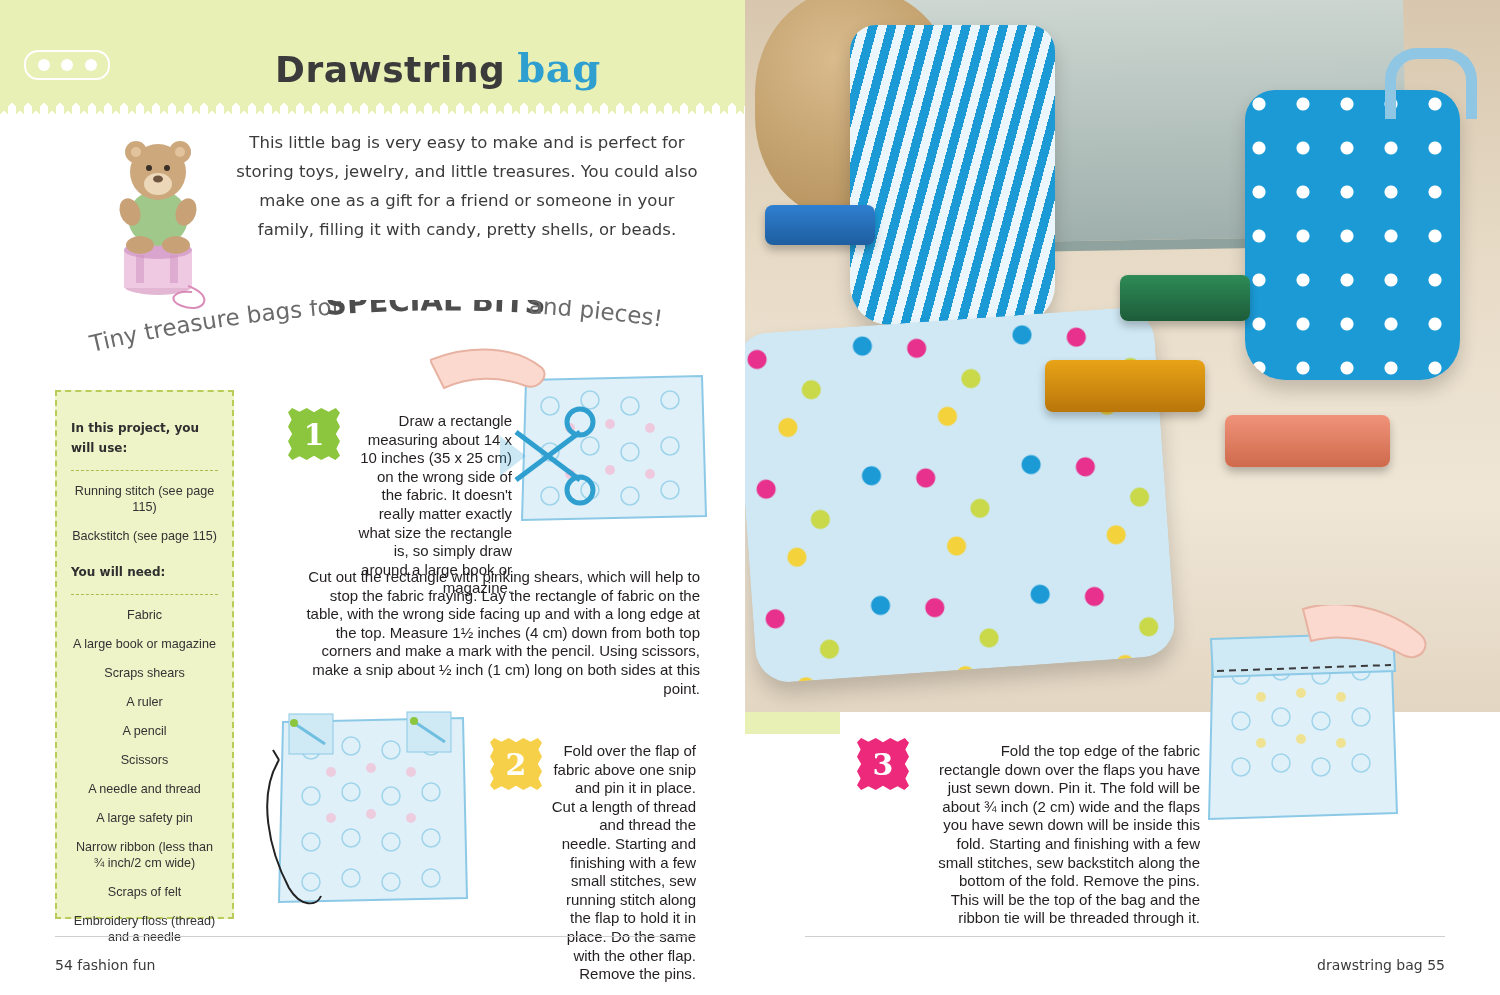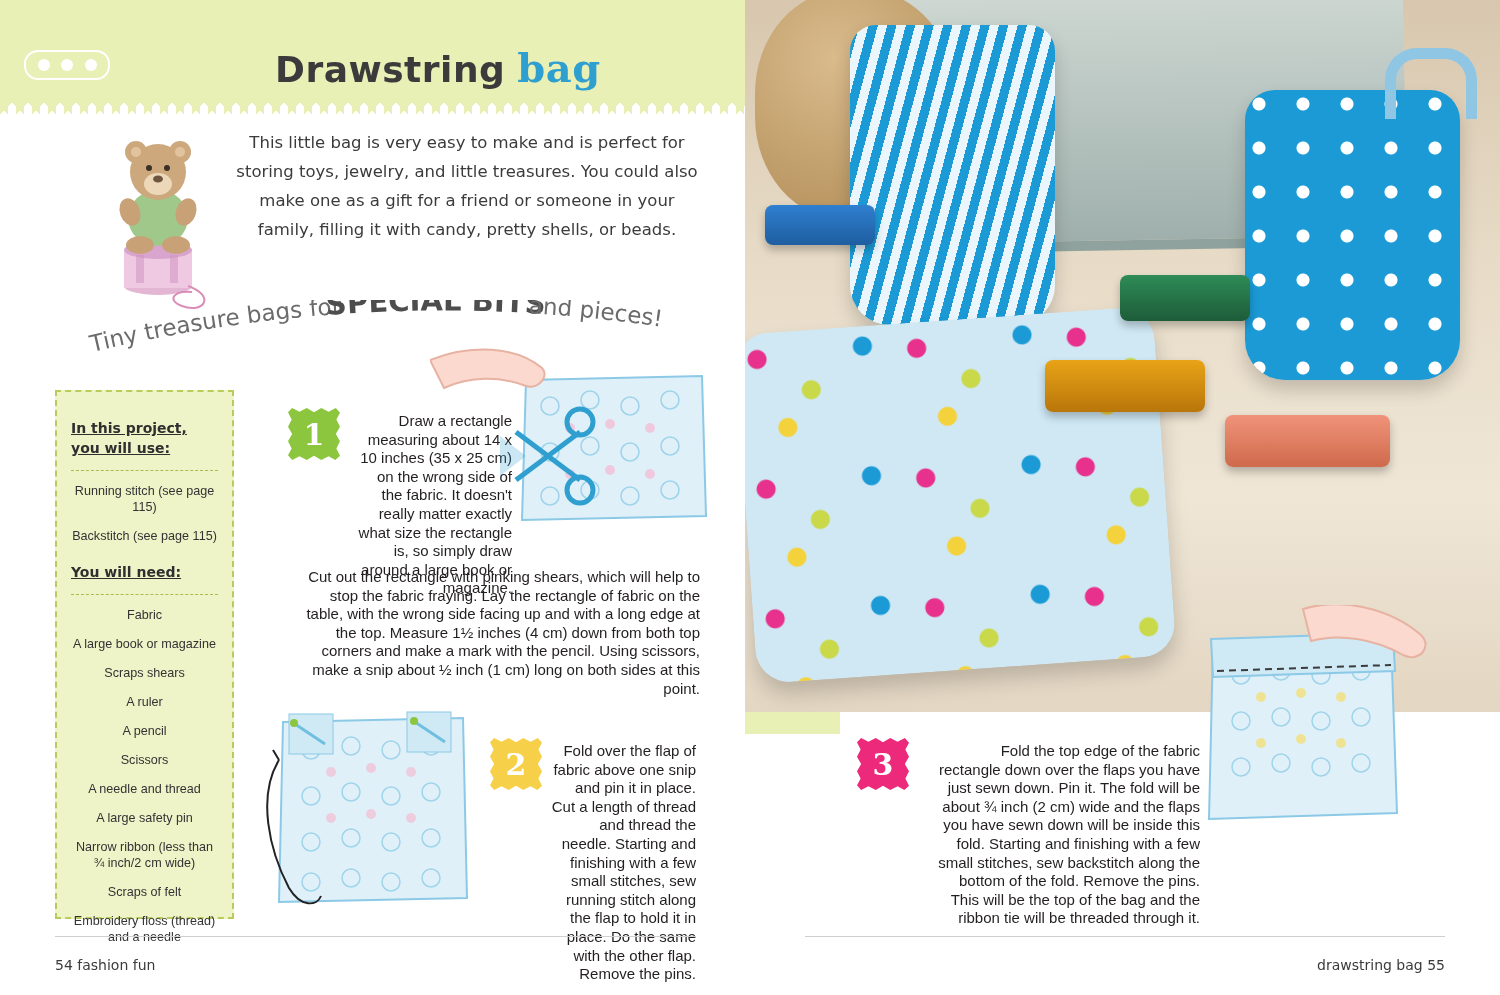--- a/index.html
+++ b/index.html
@@ -67,23 +67,22 @@
   }
 
   
   .matbox{
     position:absolute;left:55px;top:390px;width:175px;height:525px;
     background:#eef4c8;
     border:2px dashed #b9cc5a;
   }
   .matbox .inner{padding:26px 14px 0 14px;}
   .matbox h4{
-    margin:0 0 12px 0;font-size:14px;line-height:20px;color:#2f2f2f;
+    margin:0 0 12px 0;font-size:12px;line-height:20px;color:#2f2f2f;
     font-family:"DejaVu Sans", sans-serif;
-    text-decoration:underline;
   }
   .matbox hr{border:none;border-top:1px dashed #a9bd4c;margin:10px 0 12px 0;}
   .matbox p{margin:0 0 13px 0;font-size:12.6px;line-height:16px;color:#333;text-align:center;}
 
   
   .step-num{
     position:absolute;width:52px;height:52px;
     display:flex;align-items:center;justify-content:center;
     font-family:"DejaVu Serif", serif;font-weight:bold;font-size:30px;color:#ffffff;
     clip-path:polygon(0% 8%,8% 0%,22% 7%,36% 0%,50% 8%,64% 0%,78% 7%,92% 0%,100% 9%,

